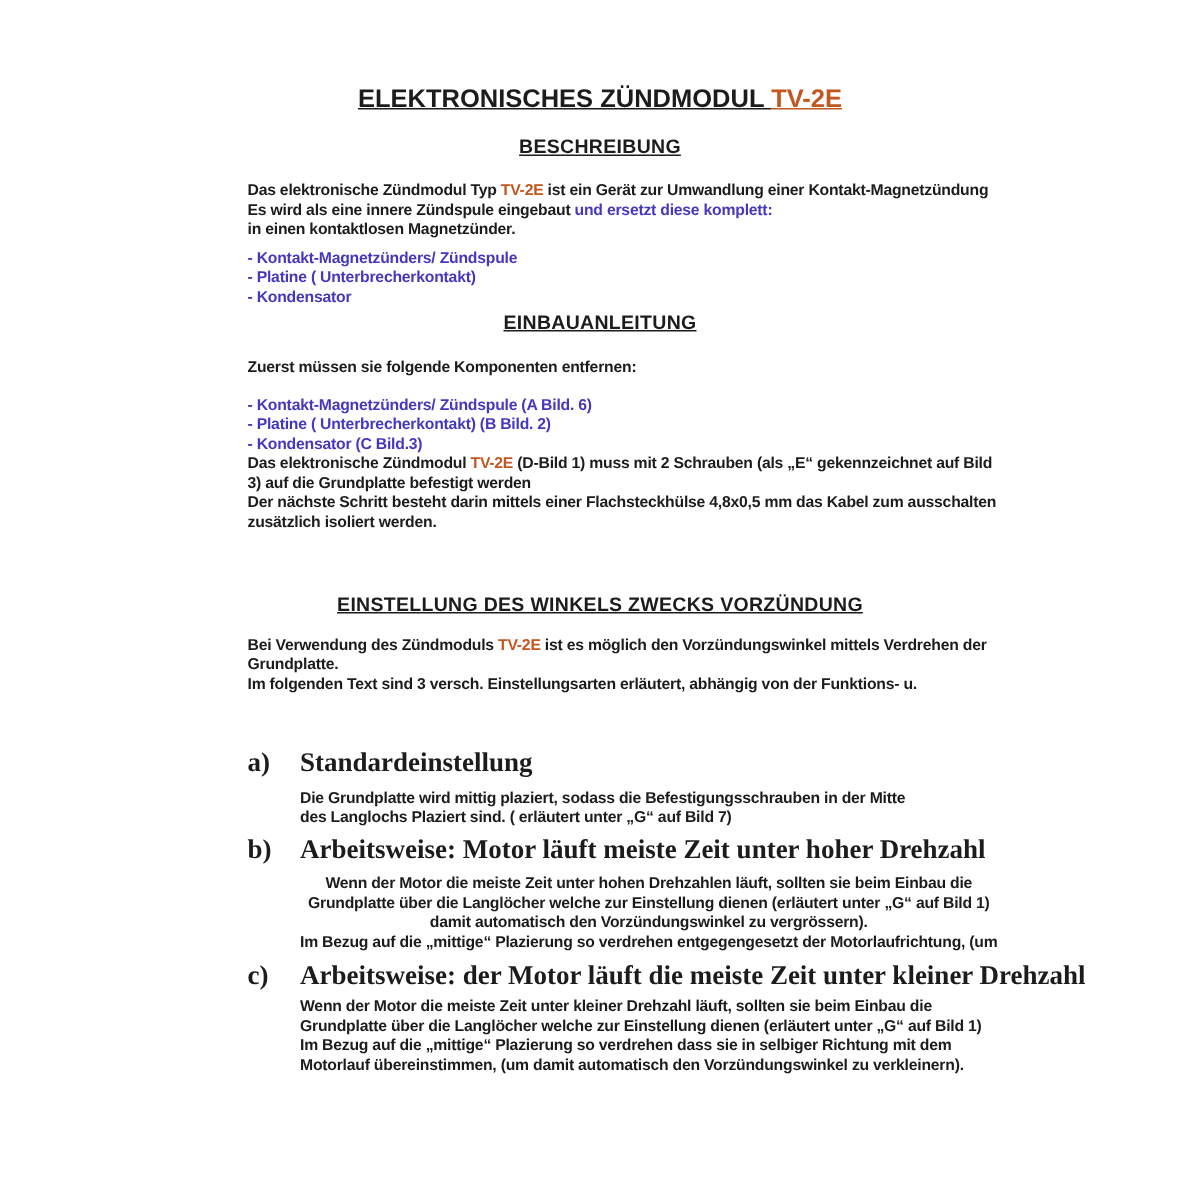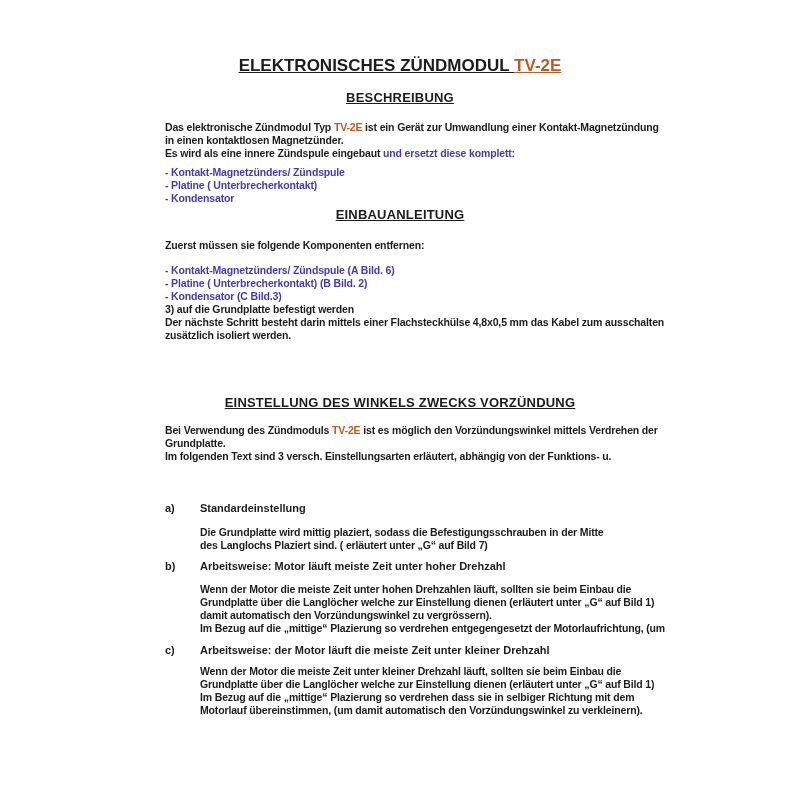--- a/index.html
+++ b/index.html
@@ -19,40 +19,40 @@
     overflow:hidden;
   }
   .abs{position:absolute;}
   .center{left:0;width:100%;text-align:center;}
   h1,h2{margin:0;padding:0;font-weight:700;}
   .title{font-size:17px;}
   .title .tline span{text-decoration:underline;}
   .s-head{font-size:13px;text-decoration:underline;letter-spacing:.2px;}
   .body-text{font-size:10.5px;line-height:13px;letter-spacing:-.15px;}
   .tline{min-height:13px;}
-  .item-head{font-size:11px;line-height:16px;}
+  .item-head{font-size:18px;line-height:16px;font-family:Liberation Serif, serif;}
   .item-marker{display:inline-block;width:35px;}
   .c-orange{color:var(--orange);}
   .c-blue{color:var(--blue);}
 </style>
 </head>
 <body>
 
 <div class="page">
 
   <h1 class="abs center title" style="top:56px;">
       <div class="tline"><span>ELEKTRONISCHES ZÜNDMODUL </span><span class="c-orange">TV-2E</span></div>
     </h1>
 
   <h2 class="abs center s-head" style="top:90px;">BESCHREIBUNG</h2>
 
   <div class="abs body-text" style="top:121px;left:165px;">
       <div class="tline"><span>Das elektronische Zündmodul Typ </span><span class="c-orange">TV-2E</span><span> ist ein Gerät zur Umwandlung einer Kontakt-Magnetzündung</span></div>
+      <div class="tline"><span>Es wird als eine innere Zündspule eingebaut </span><span class="c-blue">und ersetzt diese komplett:</span></div>
       <div class="tline"><span>in einen kontaktlosen Magnetzünder.</span></div>
-      <div class="tline"><span>Es wird als eine innere Zündspule eingebaut </span><span class="c-blue">und ersetzt diese komplett:</span></div>
     </div>
 
   <div class="abs body-text" style="top:166px;left:165px;">
       <div class="tline"><span class="c-blue">- Kontakt-Magnetzünders/ Zündspule</span></div>
       <div class="tline"><span class="c-blue">- Platine ( Unterbrecherkontakt)</span></div>
       <div class="tline"><span class="c-blue">- Kondensator</span></div>
     </div>
 
   <h2 class="abs center s-head" style="top:207px;">EINBAUANLEITUNG</h2>
 
@@ -60,20 +60,21 @@
       <div class="tline"><span>Zuerst müssen sie folgende Komponenten entfernen:</span></div>
     </div>
 
   <div class="abs body-text" style="top:264px;left:165px;">
       <div class="tline"><span class="c-blue">- Kontakt-Magnetzünders/ Zündspule (A Bild. 6)</span></div>
       <div class="tline"><span class="c-blue">- Platine ( Unterbrecherkontakt) (B Bild. 2)</span></div>
       <div class="tline"><span class="c-blue">- Kondensator (C Bild.3)</span></div>
     </div>
 
   <div class="abs body-text" style="top:303px;left:165px;">
+      <div class="tline"><span>Das elektronische Zündmodul </span><span class="c-orange">TV-2E</span><span> (D-Bild 1) muss mit 2 Schrauben (als „E“ gekennzeichnet auf Bild</span></div>
       <div class="tline"><span>3) auf die Grundplatte befestigt werden</span></div>
       <div class="tline"><span>Der nächste Schritt besteht darin mittels einer Flachsteckhülse 4,8x0,5 mm das Kabel zum ausschalten</span></div>
       <div class="tline"><span>zusätzlich isoliert werden.</span></div>
     </div>
 
   <h2 class="abs center s-head" style="top:395px;">EINSTELLUNG DES WINKELS ZWECKS VORZÜNDUNG</h2>
 
   <div class="abs body-text" style="top:424px;left:165px;">
       <div class="tline"><span>Bei Verwendung des Zündmoduls </span><span class="c-orange">TV-2E</span><span> ist es möglich den Vorzündungswinkel mittels Verdrehen der</span></div>
       <div class="tline"><span>Grundplatte.</span></div>
@@ -84,21 +85,21 @@
     <span class="item-marker">a)</span><span>Standardeinstellung</span>
   </div>
   <div class="abs body-text" style="top:526px;left:200px;">
       <div class="tline"><span>Die Grundplatte wird mittig plaziert, sodass die Befestigungsschrauben in der Mitte</span></div>
       <div class="tline"><span>des Langlochs Plaziert sind. ( erläutert unter „G“ auf Bild 7)</span></div>
     </div>
 
   <div class="abs item-head" style="top:558px;left:165px;">
     <span class="item-marker">b)</span><span>Arbeitsweise: Motor läuft meiste Zeit unter hoher Drehzahl</span>
   </div>
-  <div class="abs body-text" style="top:583px;left:200px;">
+  <div class="abs body-text" style="top:583px;left:200px;text-align:center;">
       <div class="tline"><span>Wenn der Motor die meiste Zeit unter hohen Drehzahlen läuft, sollten sie beim Einbau die</span></div>
       <div class="tline"><span>Grundplatte über die Langlöcher welche zur Einstellung dienen (erläutert unter „G“ auf Bild 1)</span></div>
       <div class="tline"><span>damit automatisch den Vorzündungswinkel zu vergrössern).</span></div>
       <div class="tline"><span>Im Bezug auf die „mittige“ Plazierung so verdrehen entgegengesetzt der Motorlaufrichtung, (um</span></div>
     </div>
 
   <div class="abs item-head" style="top:642px;left:165px;">
     <span class="item-marker">c)</span><span>Arbeitsweise: der Motor läuft die meiste Zeit unter kleiner Drehzahl</span>
   </div>
   <div class="abs body-text" style="top:665px;left:200px;">

